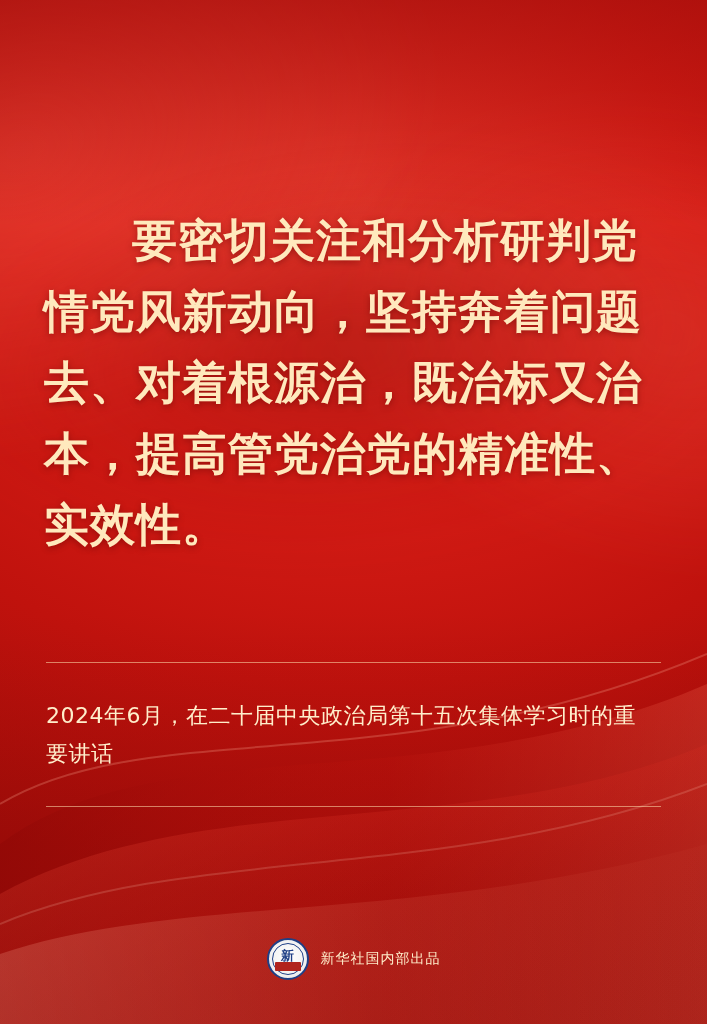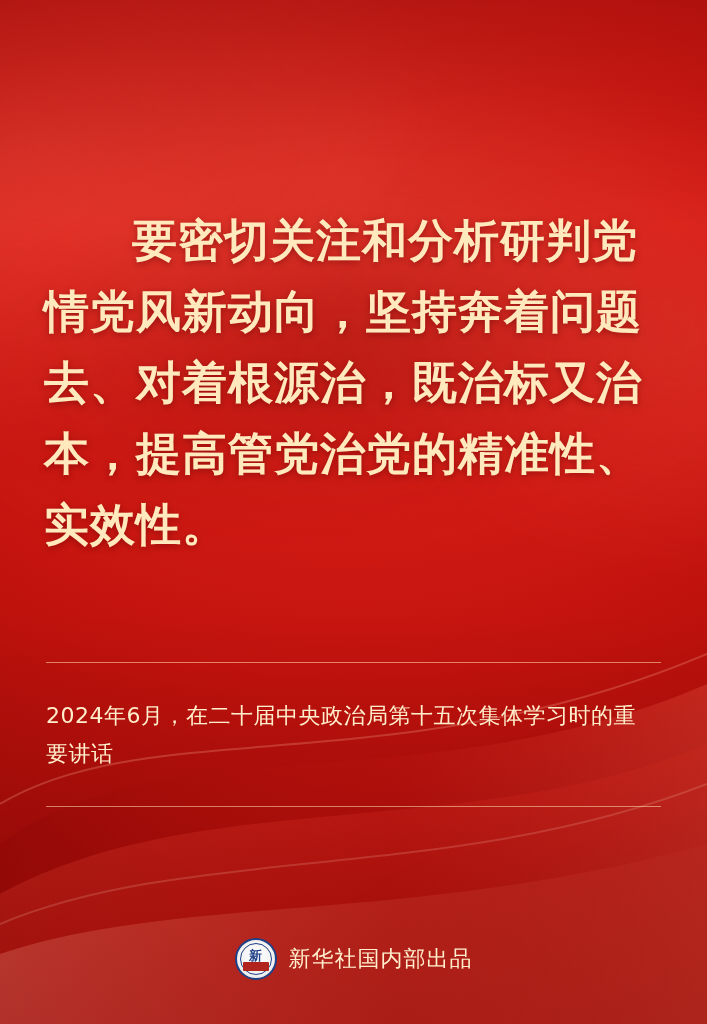--- a/index.html
+++ b/index.html
@@ -150,21 +150,21 @@
     color: #1f3f86;
     font-family: "DejaVu Sans", sans-serif;
     font-size: 13px;
     font-weight: 700;
     line-height: 1;
     margin-bottom: 7px;
   }
   .footer-text {
     color: #ffeecb;
     font-family: Liberation Serif, serif;
-    font-size: 22px;
+    font-size: 14px;
     letter-spacing: 1px;
   }
 </style>
 </head>
 <body>
 
 <div class="poster">
 
   <div class="bg-base"></div>
   <div class="silk-a"></div>

